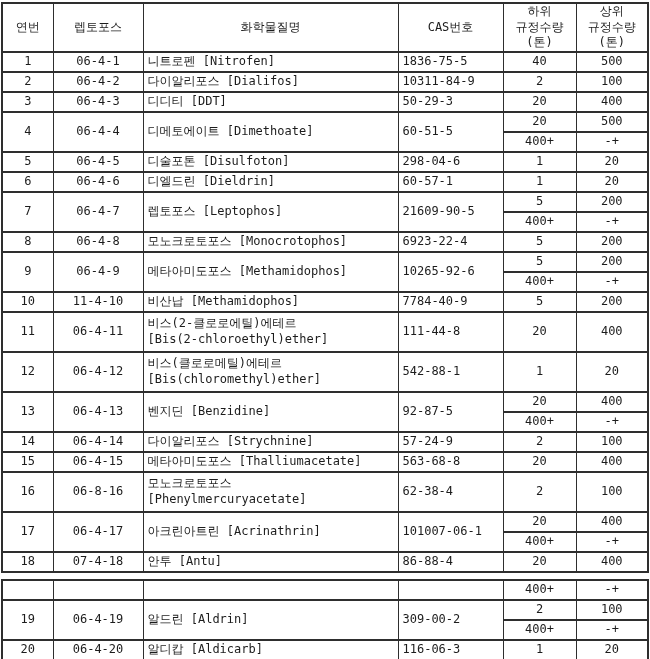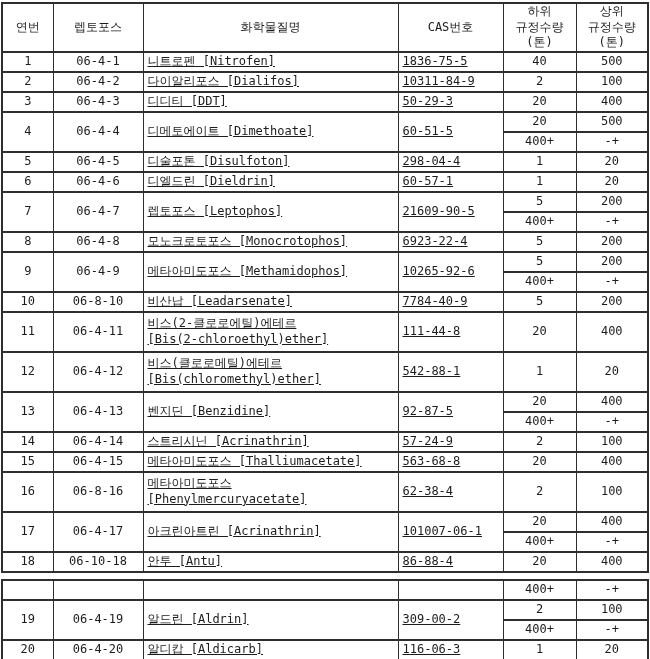--- a/index.html
+++ b/index.html
@@ -20,21 +20,21 @@
     font-size:12px;line-height:1.3;
     color:#1c1c1c;overflow:hidden;
     font-weight:normal;
   }
   table.chem th{
     height:42px;text-align:center;vertical-align:middle;white-space:pre-line;
   }
   tr.r{height:20px;}
   tr.tall{height:40px;margin-left:28px;}
   td.c{text-align:center;}
-  td.l{text-align:left;padding-left:6px;text-decoration:underline;}
+  td.l{text-align:left;padding-left:6px;}
   td.name{white-space:pre-line;}
   td.thin-b{border-bottom-width:1px;}
   td.thin-t{border-top-width:1px;}
   .page-gap{height:6px;background:#fff;}
 </style>
 </head>
 <body>
 
 <div class="page">
 
@@ -95,21 +95,21 @@
           <td class="c thin-b">500</td>
         </tr>
         <tr class="r">
           <td class="c thin-t">400+</td>
           <td class="c thin-t">-+</td>
         </tr>
         <tr class="r">
           <td class="c">5</td>
           <td class="c">06-4-5</td>
           <td class="l name">디술포톤 [Disulfoton]</td>
-          <td class="l">298-04-4</td>
+          <td class="l">298-04-6</td>
           <td class="c">1</td>
           <td class="c">20</td>
         </tr>
         <tr class="r">
           <td class="c">6</td>
           <td class="c">06-4-6</td>
           <td class="l name">디엘드린 [Dieldrin]</td>
           <td class="l">60-57-1</td>
           <td class="c">1</td>
           <td class="c">20</td>
@@ -141,22 +141,22 @@
           <td class="l" rowspan="2">10265-92-6</td>
           <td class="c thin-b">5</td>
           <td class="c thin-b">200</td>
         </tr>
         <tr class="r">
           <td class="c thin-t">400+</td>
           <td class="c thin-t">-+</td>
         </tr>
         <tr class="r">
           <td class="c">10</td>
-          <td class="c">06-8-10</td>
-          <td class="l name">비산납 [Leadarsenate]</td>
+          <td class="c">11-4-10</td>
+          <td class="l name">비산납 [Methamidophos]</td>
           <td class="l">7784-40-9</td>
           <td class="c">5</td>
           <td class="c">200</td>
         </tr>
         <tr class="r tall">
           <td class="c">11</td>
           <td class="c">06-4-11</td>
           <td class="l name">비스(2-클로로에틸)에테르
 [Bis(2-chloroethyl)ether]</td>
           <td class="l">111-44-8</td>
@@ -180,57 +180,57 @@
           <td class="c thin-b">20</td>
           <td class="c thin-b">400</td>
         </tr>
         <tr class="r">
           <td class="c thin-t">400+</td>
           <td class="c thin-t">-+</td>
         </tr>
         <tr class="r">
           <td class="c">14</td>
           <td class="c">06-4-14</td>
-          <td class="l name">스트리시닌 [Acrinathrin]</td>
+          <td class="l name">다이알리포스 [Strychnine]</td>
           <td class="l">57-24-9</td>
           <td class="c">2</td>
           <td class="c">100</td>
         </tr>
         <tr class="r">
           <td class="c">15</td>
           <td class="c">06-4-15</td>
           <td class="l name">메타아미도포스 [Thalliumacetate]</td>
           <td class="l">563-68-8</td>
           <td class="c">20</td>
           <td class="c">400</td>
         </tr>
         <tr class="r tall">
           <td class="c">16</td>
           <td class="c">06-8-16</td>
-          <td class="l name">메타아미도포스
+          <td class="l name">모노크로토포스
 [Phenylmercuryacetate]</td>
           <td class="l">62-38-4</td>
           <td class="c">2</td>
           <td class="c">100</td>
         </tr>
         <tr class="r">
           <td class="c" rowspan="2">17</td>
           <td class="c" rowspan="2">06-4-17</td>
           <td class="l name" rowspan="2">아크린아트린 [Acrinathrin]</td>
           <td class="l" rowspan="2">101007-06-1</td>
           <td class="c thin-b">20</td>
           <td class="c thin-b">400</td>
         </tr>
         <tr class="r">
           <td class="c thin-t">400+</td>
           <td class="c thin-t">-+</td>
         </tr>
         <tr class="r">
           <td class="c">18</td>
-          <td class="c">06-10-18</td>
+          <td class="c">07-4-18</td>
           <td class="l name">안투 [Antu]</td>
           <td class="l">86-88-4</td>
           <td class="c">20</td>
           <td class="c">400</td>
         </tr>
       </tbody>
   </table>
 
   <div class="page-gap"></div>
 

